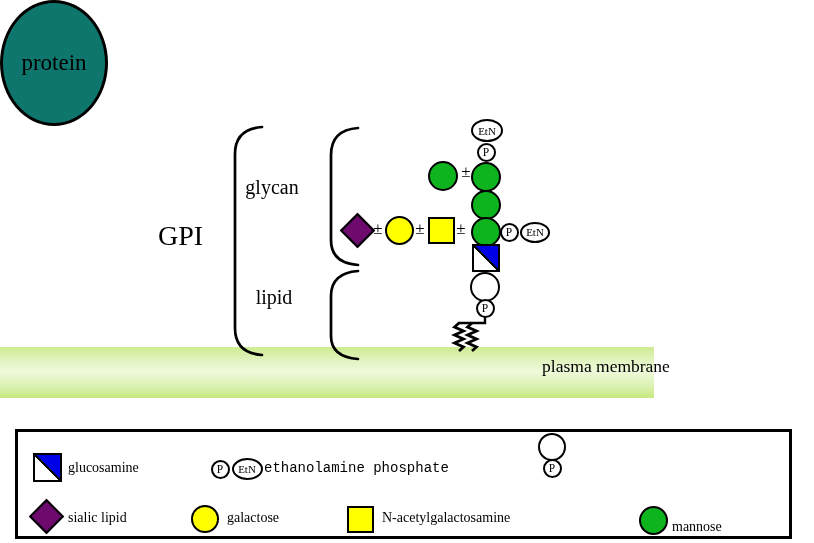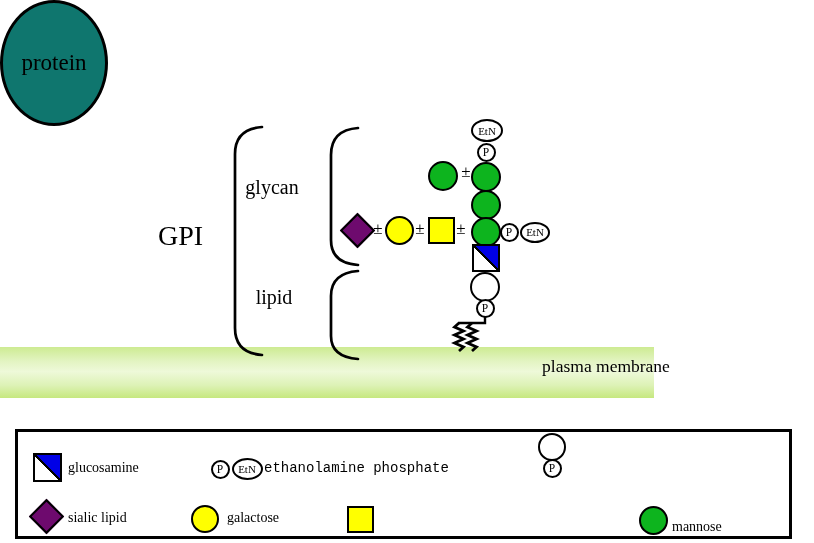--- a/index.html
+++ b/index.html
@@ -130,17 +130,18 @@
     <span>P</span>
   </div>
 
   <div class="shape diamond" style="left:33.5px;top:503.5px;width:25px;height:25px;"></div>
   <div class="leg-label" style="left:68px;top:507px;">sialic lipid</div>
 
   <div class="shape circle galactose" style="left:191px;top:505px;width:28px;height:28px;"></div>
   <div class="leg-label" style="left:227px;top:507px;text-align:center;">galactose</div>
 
   <div class="shape nacgal" style="left:346.5px;top:505.5px;width:27px;height:27px;"></div>
+  <div class="leg-label" style="left:382px;top:507px;">N-acetylgalactosamine</div>
 
   <div class="shape circle mannose" style="left:638.5px;top:505.5px;width:29px;height:29px;"></div>
   <div class="leg-label" style="left:672px;top:516px;">mannose</div>
 
 </div>
 
 </body></html>

